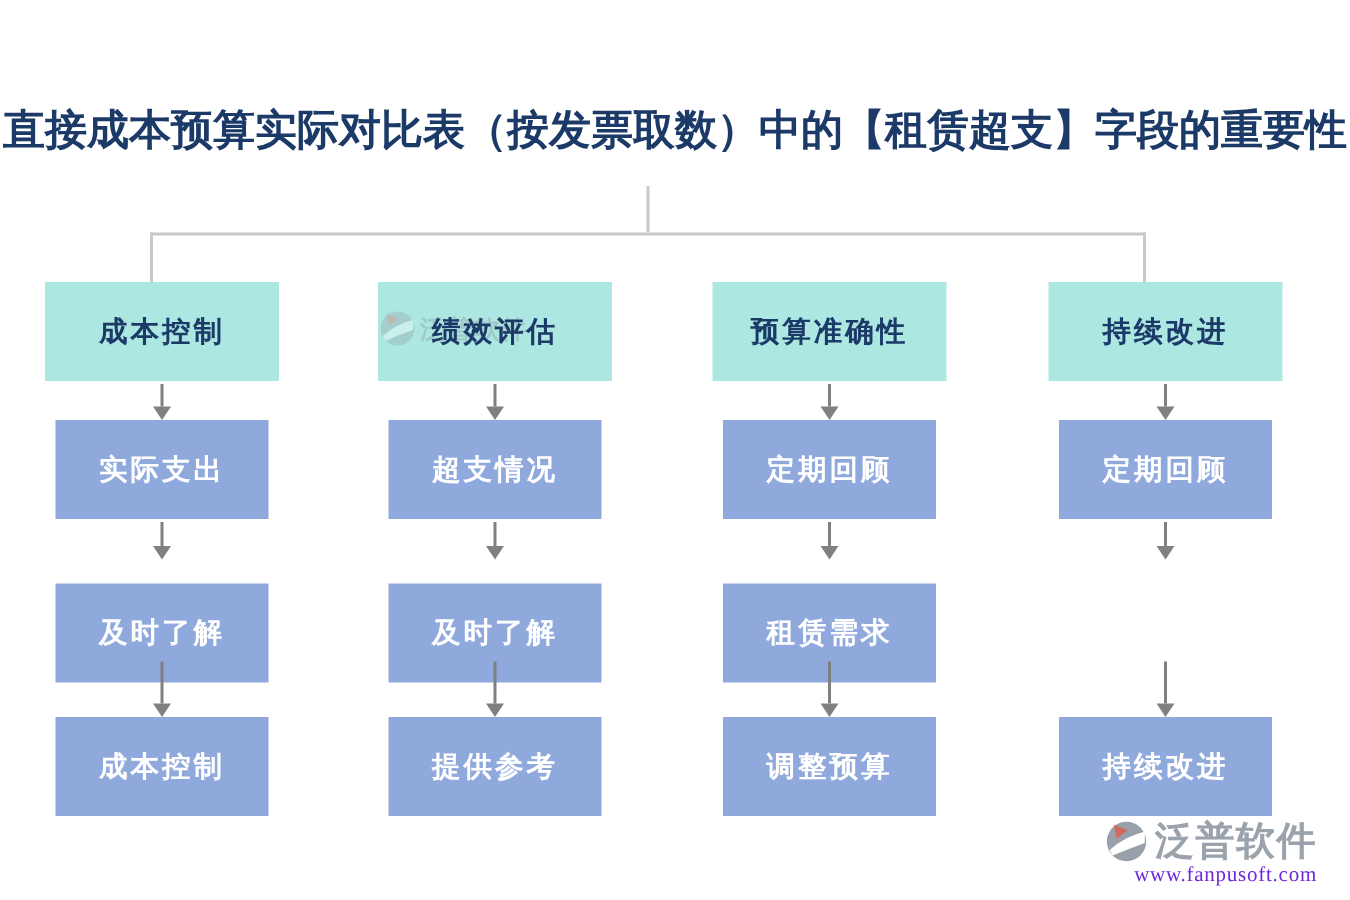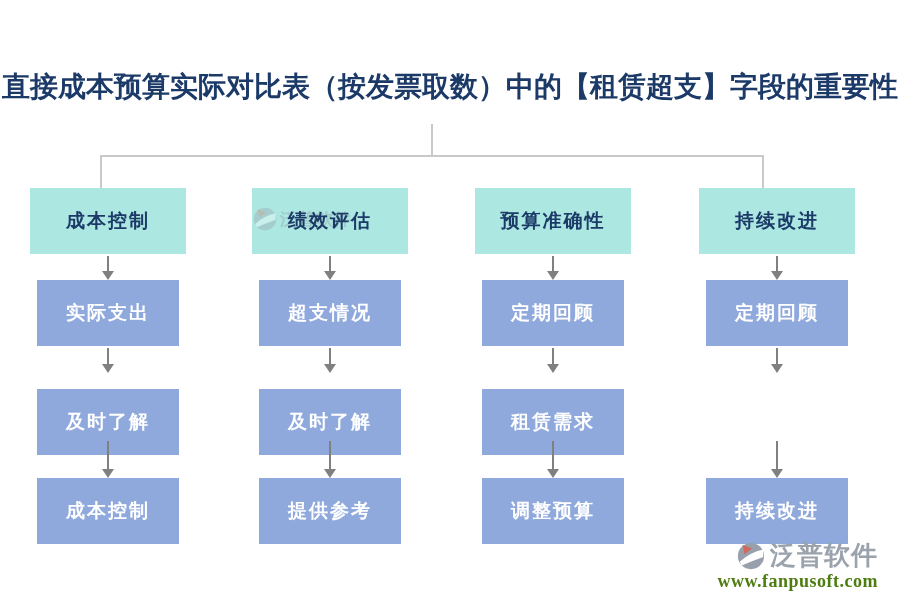--- a/index.html
+++ b/index.html
@@ -36,21 +36,21 @@
   .wm{position:absolute;left:0px;top:18px;display:flex;align-items:center;gap:2px;
       opacity:0.35;z-index:1;pointer-events:none;}
   .wm-icon svg{display:block;width:26px;height:26px;}
   .wm-text{font-size:17px;font-weight:bold;color:#8a939e;letter-spacing:1px;}
 
   
   .brand{position:absolute;right:22px;bottom:8px;text-align:right;}
   .brand-row{display:flex;align-items:center;justify-content:flex-end;gap:4px;}
   .brand-icon svg{display:block;width:30px;height:30px;}
   .brand-name{font-size:26px;font-weight:bold;color:#9aa2ac;letter-spacing:1px;}
-  .brand-url{font-size:18px;font-weight:bold;color:#4d7c0f;letter-spacing:0.5px;margin-top:-2px;}
+  .brand-url{font-size:14px;font-weight:normal;color:#6d28d9;letter-spacing:0.5px;margin-top:-2px;}
 </style>
 </head>
 <body>
 
 <div class="stage">
 
   <h1 class="title">直接成本预算实际对比表（按发票取数）中的【租赁超支】字段的重要性</h1>
 
   <div class="line root-v"></div>
   <div class="line bar-h"></div>

